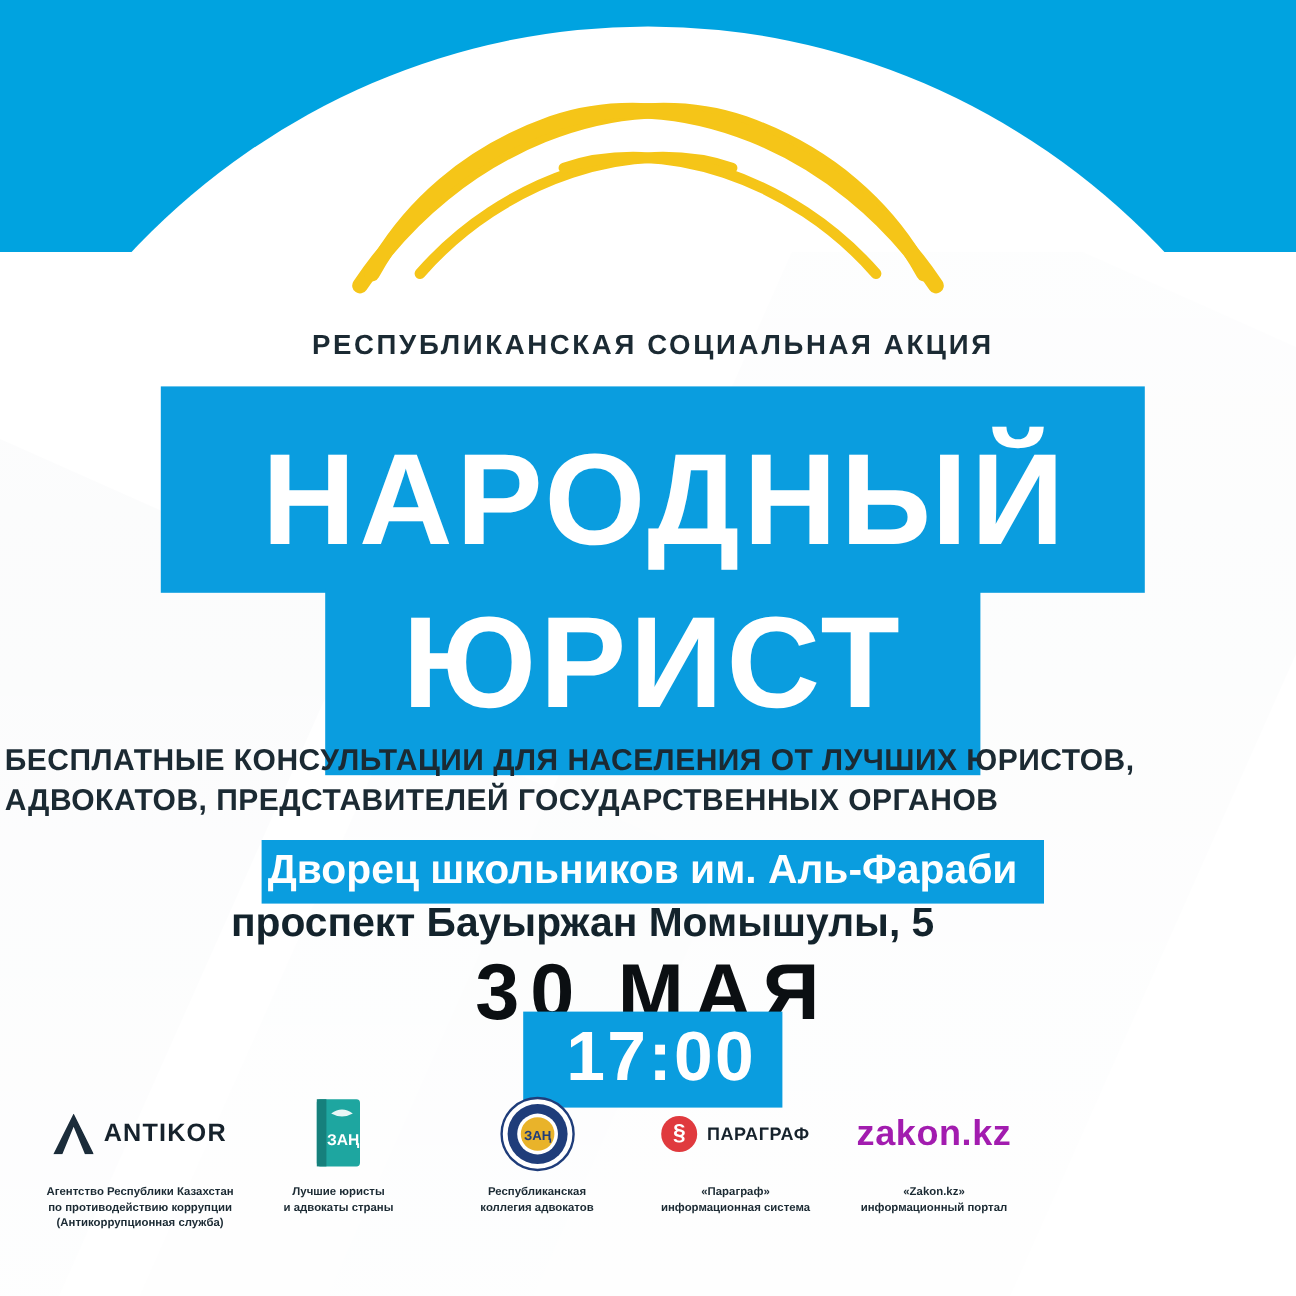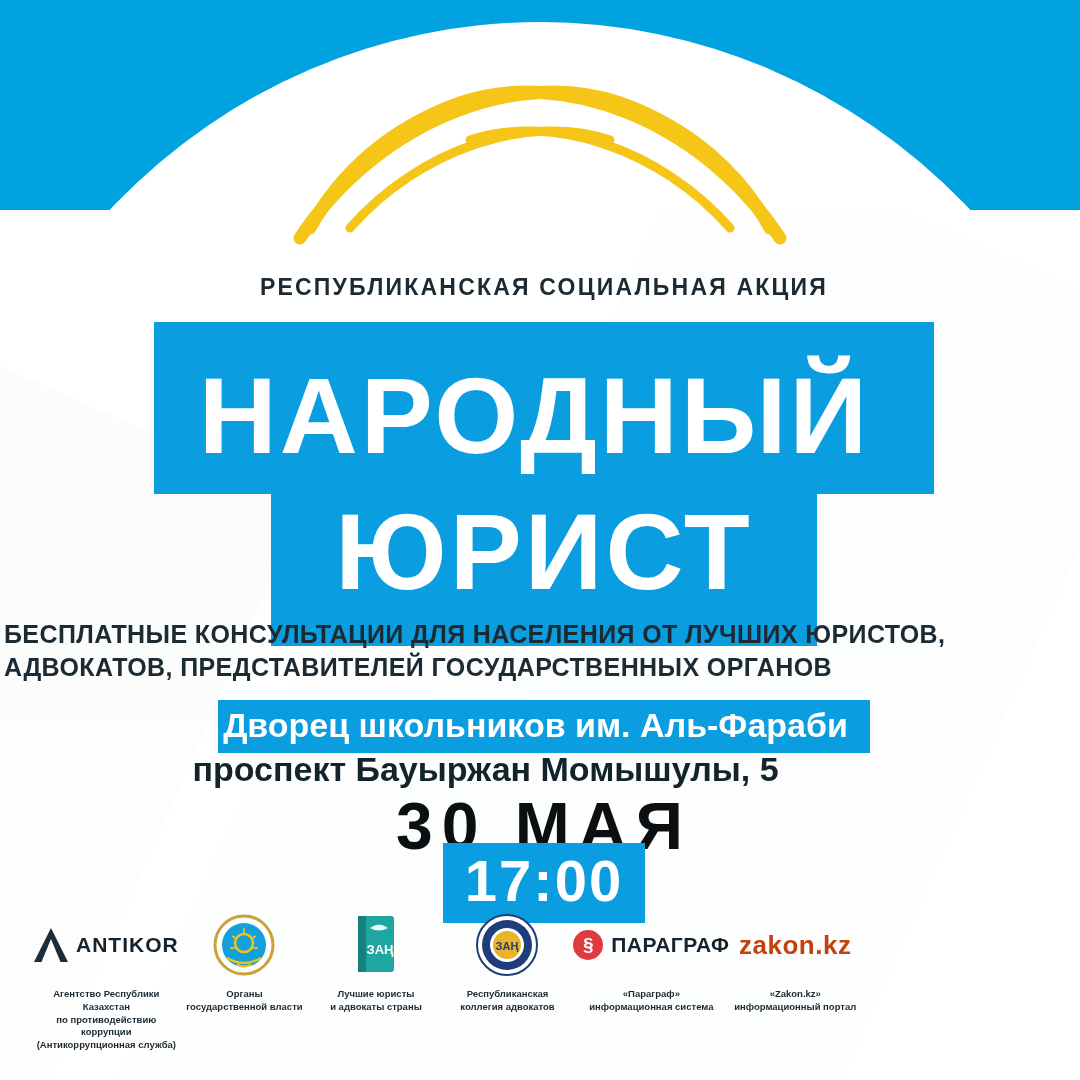--- a/index.html
+++ b/index.html
@@ -124,21 +124,21 @@
   .title-line {
     display: inline-block;
     background: #0a9ddf;
     color: #ffffff;
     font-weight: bold;
     letter-spacing: 3px;
     line-height: 1;
   }
   .title-line-1 {
     font-size: 108px;
-    padding: 40px 64px 24px 45px;
+    padding: 40px 64px 24px 84px;
     margin: 0;
   }
   .title-line-2 {
     font-size: 108px;
     padding: 8px 64px 40px 64px;
     margin: -4px 0 16px 0;
   }
 
   .subtitle {
     position: absolute;
@@ -199,32 +199,32 @@
     width: 1080px;
     text-align: center;
   }
   .time {
     display: inline-block;
     background: #0a9ddf;
     color: #ffffff;
     font-size: 58px;
     font-weight: bold;
     letter-spacing: 2px;
-    padding: 6px 22px 10px 22px;
+    padding: 6px 22px 10px 36px;
     line-height: 1.1;
   }
 
   
   .partners {
     position: absolute;
     left: 0;
     top: 912px;
     width: 887px;
     display: flex;
-    justify-content: flex-end;
+    justify-content: flex-start;
     padding: 0 30px;
     box-sizing: border-box;
   }
   .partner {
     width: 172px;
     text-align: center;
   }
   .partner-mark {
     height: 66px;
     display: flex;
@@ -269,30 +269,30 @@
     border-radius: 50%;
     background: #e03a3e;
     color: #ffffff;
     font-size: 19px;
     font-weight: bold;
     display: flex;
     align-items: center;
     justify-content: center;
   }
   .paragraf-text {
-    font-size: 21px;
+    font-size: 15px;
     font-weight: bold;
     color: #16222c;
     letter-spacing: .5px;
   }
 
   .zakon-text {
-    font-size: 26px;
-    font-weight: bold;
-    color: #c2410c;
+    font-size: 30px;
+    font-weight: bold;
+    color: #a21caf;
     letter-spacing: .5px;
   }
 </style>
 </head>
 <body>
 
 <div class="poster">
 
   <div class="bg-diag bg-diag-1"></div>
   <div class="bg-diag bg-diag-2"></div>
@@ -340,40 +340,20 @@
           <div class="antikor-logo">
             <span class="antikor-mark"></span>
             <span class="antikor-text">ANTIKOR</span>
           </div>
         </div>
         <div class="partner-caption">Агентство Республики Казахстан
 по противодействию коррупции
 (Антикоррупционная служба)</div>
       </div>
 
-      <div class="partner">
-        <div class="partner-mark">
-          <svg width="62" height="62" viewBox="0 0 62 62">
-            <circle cx="31" cy="31" r="29" fill="none" stroke="#c8a23a" stroke-width="3"></circle>
-            <circle cx="31" cy="31" r="22" fill="#14a0dc"></circle>
-            <circle cx="31" cy="29" r="9" fill="none" stroke="#f0c419" stroke-width="2.5"></circle>
-            <g stroke="#f0c419" stroke-width="1.6">
-              <line x1="31" y1="14" x2="31" y2="20"></line>
-              <line x1="19" y1="22" x2="24" y2="25"></line>
-              <line x1="43" y1="22" x2="38" y2="25"></line>
-              <line x1="17" y1="34" x2="23" y2="34"></line>
-              <line x1="45" y1="34" x2="39" y2="34"></line>
-            </g>
-            <path d="M14 44 q17 10 34 0" fill="none" stroke="#f0c419" stroke-width="2.4"></path>
-            <path d="M24 50 q7 5 14 0" fill="none" stroke="#f0c419" stroke-width="2"></path>
-          </svg>
-        </div>
-        <div class="partner-caption">Органы
-государственной власти</div>
-      </div>
 
       <div class="partner">
         <div class="partner-mark">
           <svg width="52" height="66" viewBox="0 0 52 66">
             <rect x="8" y="4" width="36" height="56" rx="3" fill="#1ea6a0"></rect>
             <rect x="8" y="4" width="8" height="56" fill="#16807c"></rect>
             <path d="M20 16 q9 -7 18 0 q-9 5 -18 0 z" fill="#ffffff" opacity=".9"></path>
             <text x="30" y="42" font-family="Liberation Sans, sans-serif" font-size="13" font-weight="bold" fill="#ffffff" text-anchor="middle">ЗАҢ</text>
           </svg>
         </div>

